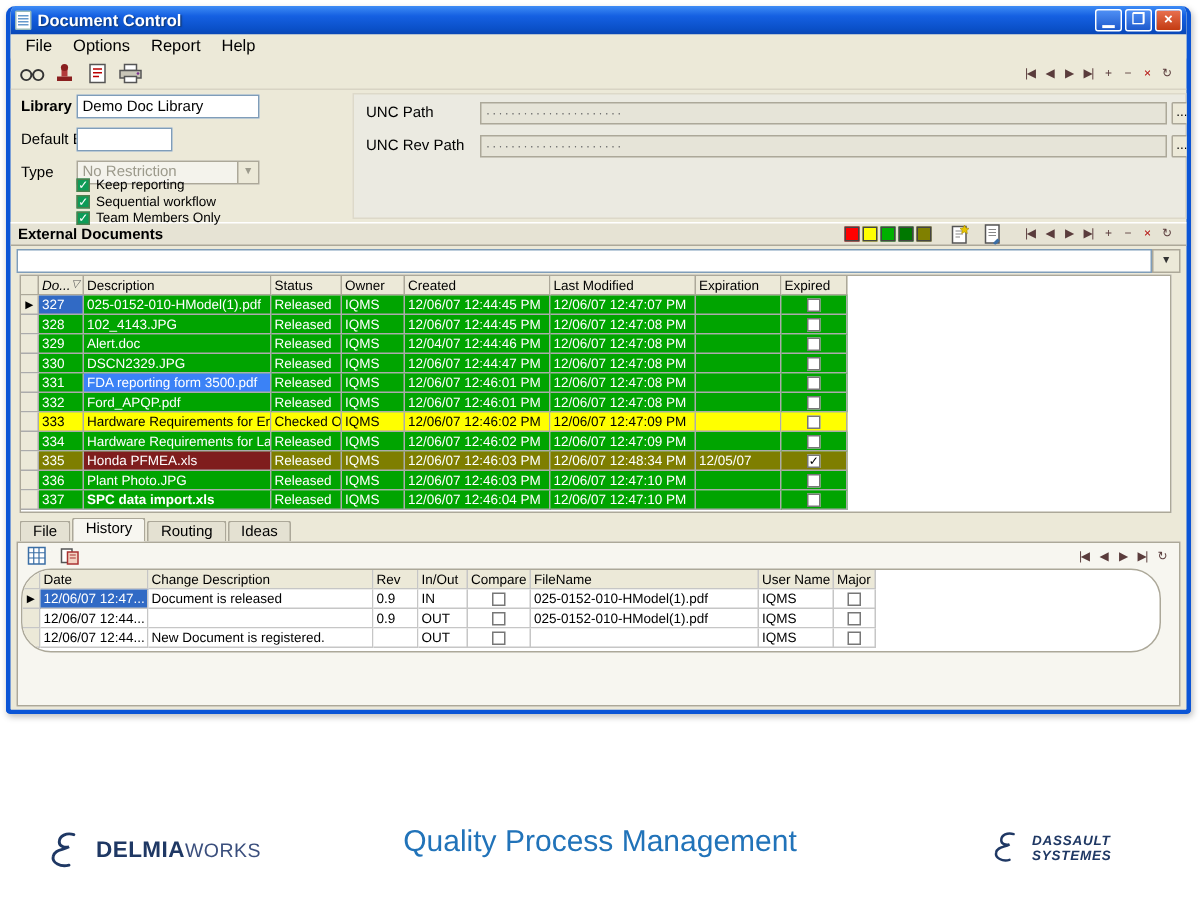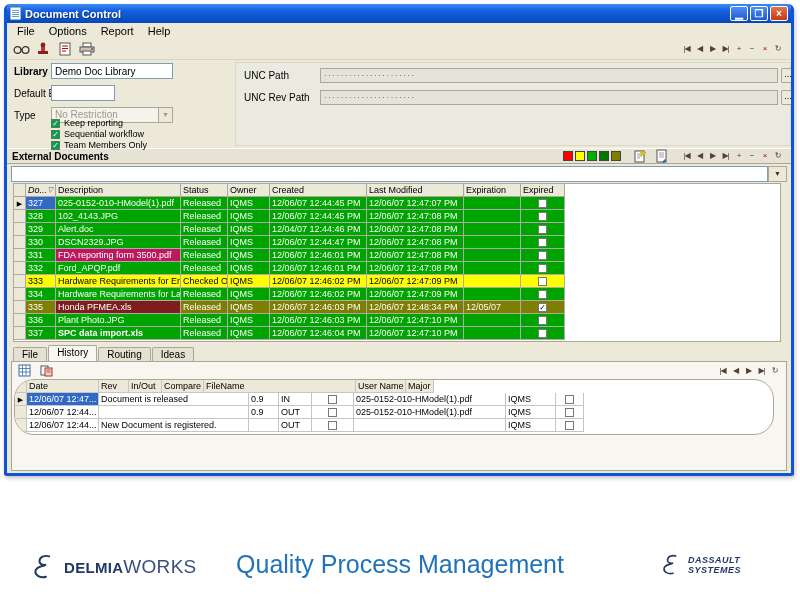--- a/index.html
+++ b/index.html
@@ -76,24 +76,24 @@
   .tab-panel{margin:0 4px;height:110px;background:#F7F6F0;border:1px solid #ACA899;border-top:1px solid #ACA899;position:relative;}
   .tab-toolbar{height:17px;display:flex;align-items:center;padding:0 3px;gap:4px;}
   #history-grid{width:760px;margin-left:2px;background:#fff;border-radius:20px;}
   #history-grid .gcell{background:#fff;color:#000;border-right:1px solid #C6C6C6;border-bottom:1px solid #C6C6C6;}
   #history-grid .gind{background:#ECE9D8;}
   #history-grid .ghead{background:#ECE9D8;}
   .sel-cell{background:#316AC5 !important;color:#fff !important;}
 
   
   .footer{position:absolute;left:0;top:538px;width:800px;height:62px;background:#fff;}
-  .footer-title{position:absolute;left:0;right:0;top:12px;text-align:center;font-size:25px;color:#2173B9;}
+  .footer-title{position:absolute;left:0;right:0;top:12px;text-align:center;font-size:20px;color:#2173B9;}
   .logo-left{position:absolute;left:33px;top:16px;display:flex;align-items:center;gap:5px;}
   .brand-main{font-size:15px;font-weight:bold;color:#1F3864;letter-spacing:.3px;}
-  .brand-sub{font-size:19px;font-weight:normal;color:#3B4F7D;letter-spacing:.3px;}
+  .brand-sub{font-size:13px;font-weight:normal;color:#3B4F7D;letter-spacing:.3px;}
   .logo-right{position:absolute;left:662px;top:16px;display:flex;align-items:center;gap:4px;}
   .ds-text{font-size:9px;font-weight:bold;font-style:italic;color:#1F3864;line-height:10px;letter-spacing:.5px;}
 </style>
 </head>
 <body>
 
 <div class="window">
 
   <div class="titlebar">
     <span class="title-icon"></span>
@@ -283,21 +283,21 @@
         <span class="gcell" style="width: 47px; background: rgb(0, 164, 0); color: rgb(255, 255, 255);">Released</span>
         <span class="gcell" style="width: 42px; background: rgb(0, 164, 0); color: rgb(255, 255, 255);">IQMS</span>
         <span class="gcell" style="width: 97px; background: rgb(0, 164, 0); color: rgb(255, 255, 255);">12/06/07 12:44:47 PM</span>
         <span class="gcell" style="width: 97px; background: rgb(0, 164, 0); color: rgb(255, 255, 255);">12/06/07 12:47:08 PM</span>
         <span class="gcell" style="width: 57px; background: rgb(0, 164, 0); color: rgb(255, 255, 255);"></span>
         <span class="gcell cbcell" style="width: 44px; background: rgb(0, 164, 0);"><span class="gridcb"></span></span>
       </div>
       <div class="grid-row">
         <span class="gcell gind" style="width: 12px;"></span>
         <span class="gcell" style="width: 30px; background: rgb(0, 164, 0); color: rgb(255, 255, 255);">331</span>
-        <span class="gcell" style="width: 125px; background: #be185d; color: rgb(255, 255, 255);">FDA reporting form 3500.pdf</span>
+        <span class="gcell" style="width: 125px; background: #3b82f6; color: rgb(255, 255, 255);">FDA reporting form 3500.pdf</span>
         <span class="gcell" style="width: 47px; background: rgb(0, 164, 0); color: rgb(255, 255, 255);">Released</span>
         <span class="gcell" style="width: 42px; background: rgb(0, 164, 0); color: rgb(255, 255, 255);">IQMS</span>
         <span class="gcell" style="width: 97px; background: rgb(0, 164, 0); color: rgb(255, 255, 255);">12/06/07 12:46:01 PM</span>
         <span class="gcell" style="width: 97px; background: rgb(0, 164, 0); color: rgb(255, 255, 255);">12/06/07 12:47:08 PM</span>
         <span class="gcell" style="width: 57px; background: rgb(0, 164, 0); color: rgb(255, 255, 255);"></span>
         <span class="gcell cbcell" style="width: 44px; background: rgb(0, 164, 0);"><span class="gridcb"></span></span>
       </div>
       <div class="grid-row">
         <span class="gcell gind" style="width: 12px;"></span>
         <span class="gcell" style="width: 30px; background: rgb(0, 164, 0); color: rgb(255, 255, 255);">332</span>
@@ -393,20 +393,21 @@
           <span class="vcr-btn">◀</span>
           <span class="vcr-btn">▶</span>
           <span class="vcr-btn">▶|</span>
           <span class="vcr-btn">↻</span>
         </span>
     </div>
     <div class="grid" id="history-grid" style="height:56px;">
         <div class="grid-row">
           <span class="gcell ghead" style="width: 12px;"></span>
           <span class="gcell ghead" style="width: 72px;">Date</span>
+          <span class="gcell ghead" style="width: 150px;">Change Description</span>
           <span class="gcell ghead" style="width: 30px;">Rev</span>
           <span class="gcell ghead" style="width: 33px;">In/Out</span>
           <span class="gcell ghead" style="width: 42px;">Compare</span>
           <span class="gcell ghead" style="width: 152px;">FileName</span>
           <span class="gcell ghead" style="width: 50px;">User Name</span>
           <span class="gcell ghead" style="width: 28px;">Major</span>
         </div>
         <div class="grid-row">
           <span class="gcell gind" style="width: 12px;">▶</span>
           <span class="gcell sel-cell" style="width: 72px;">12/06/07 12:47...</span>

